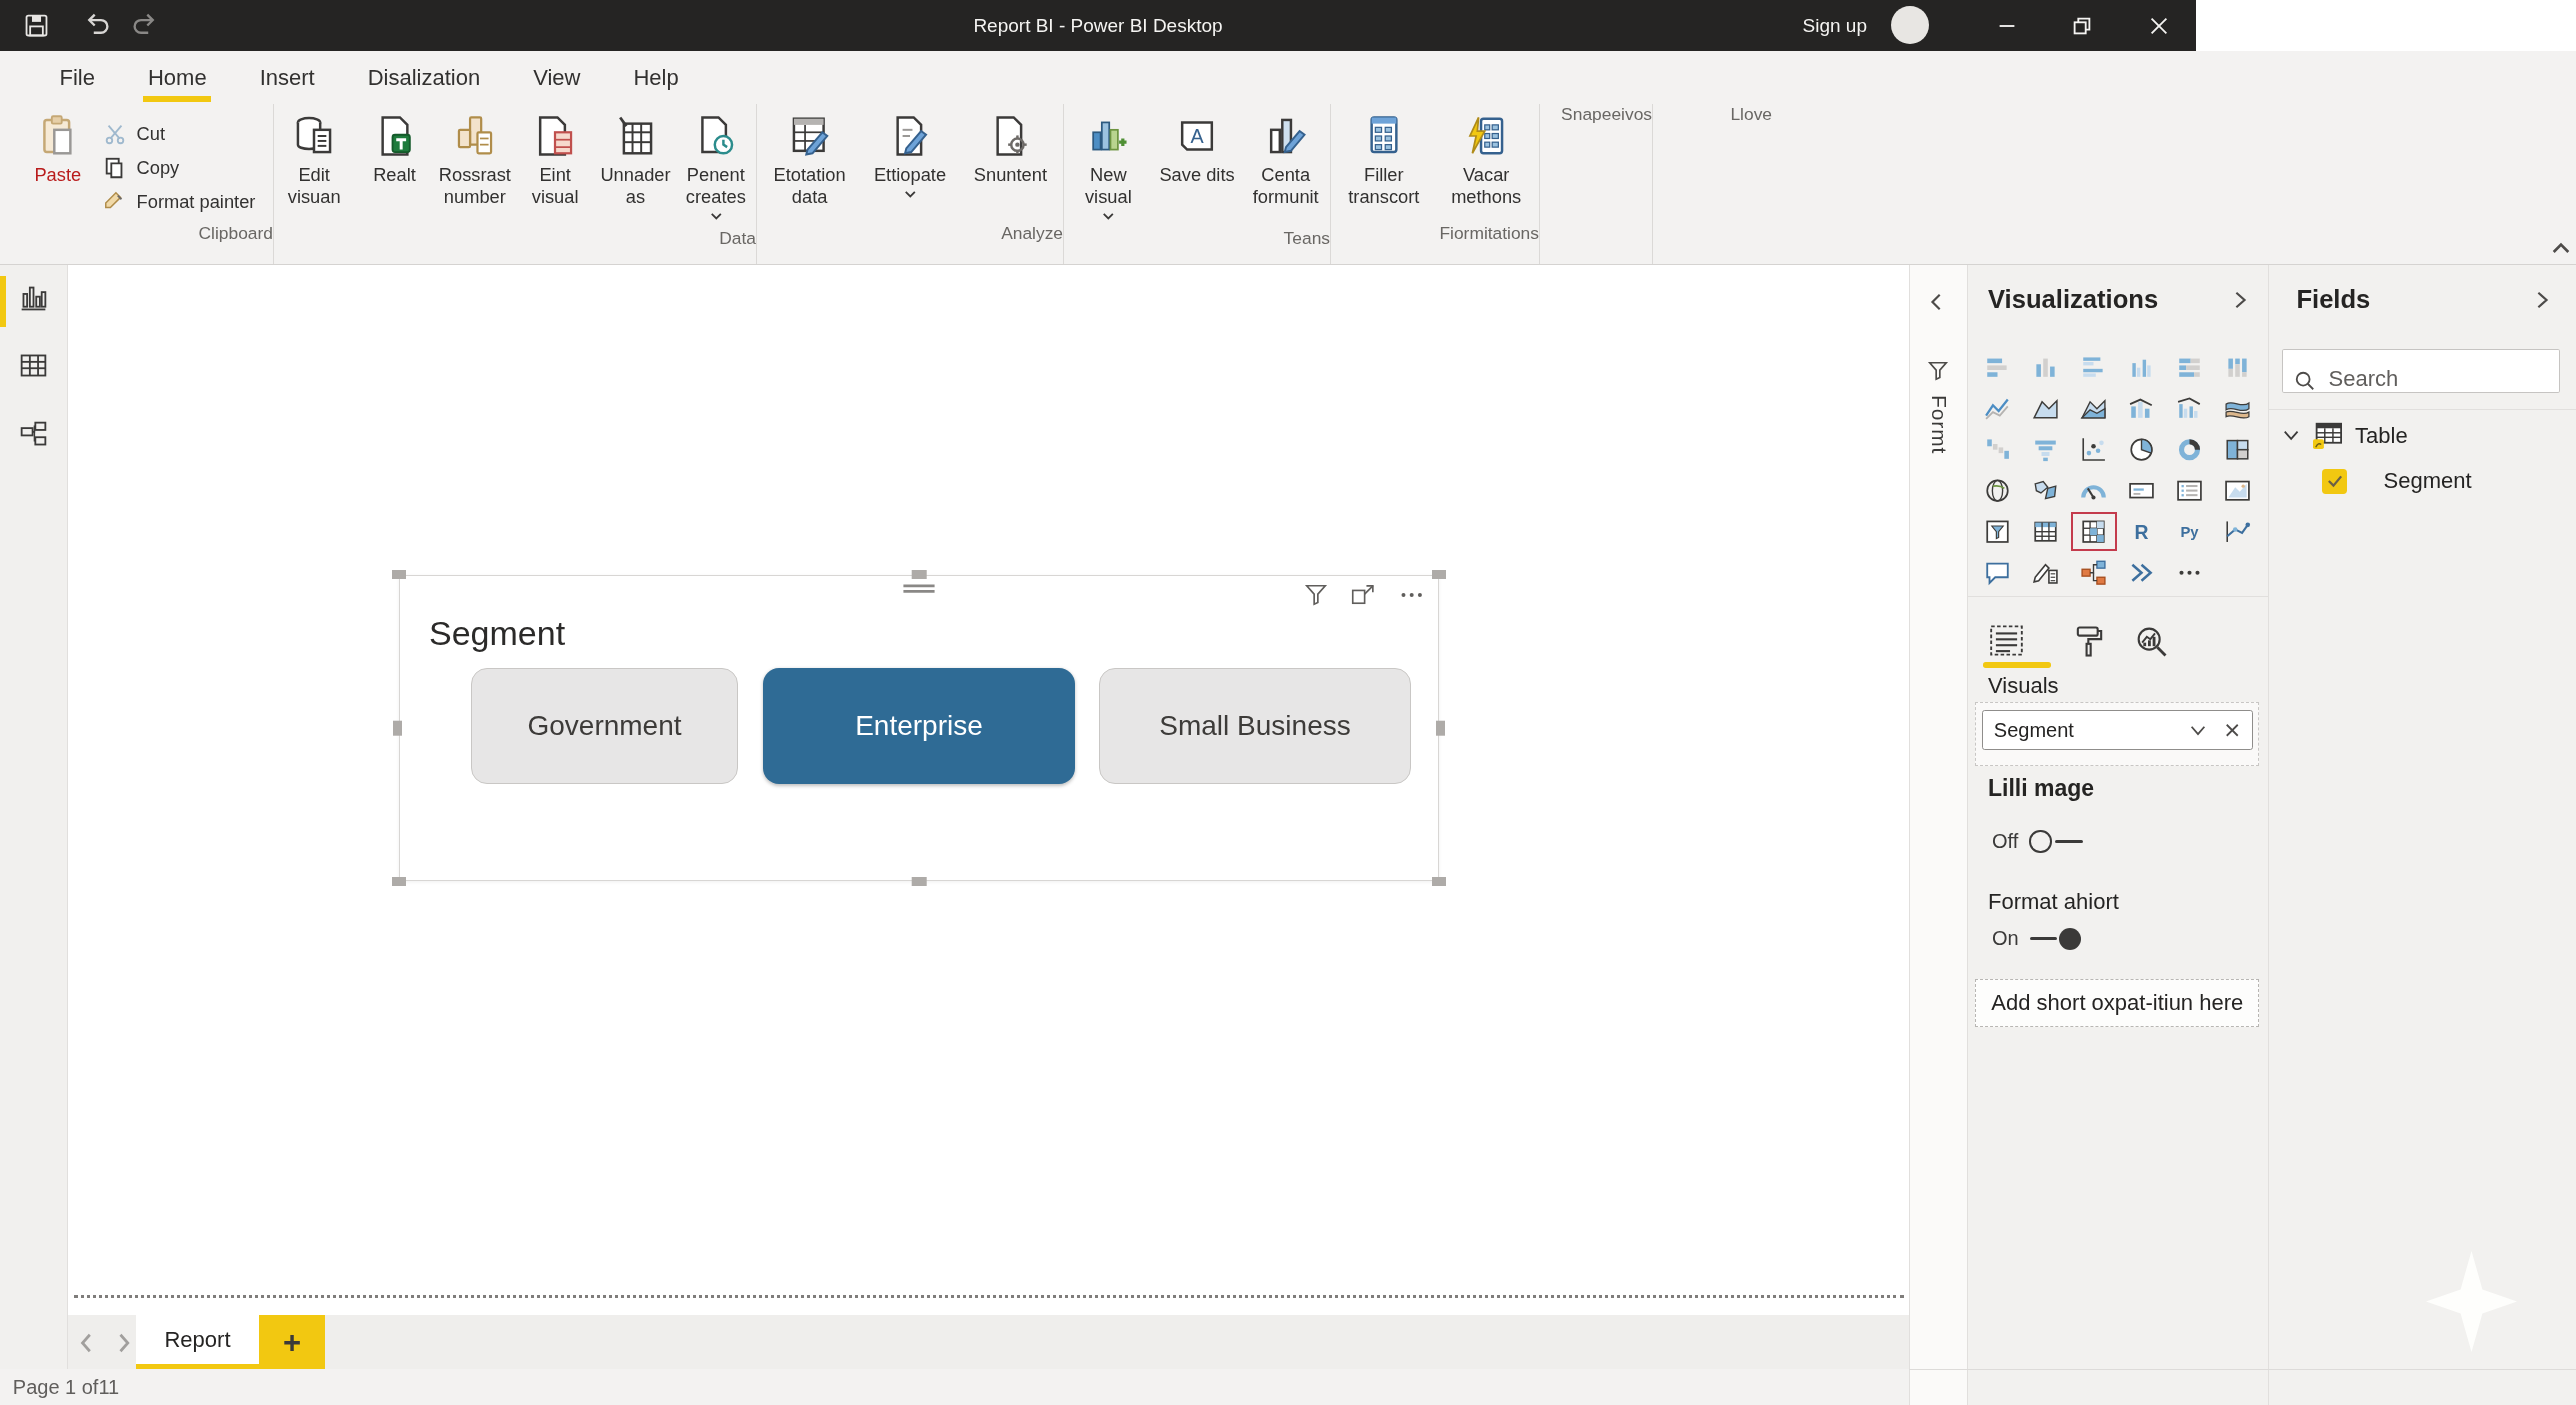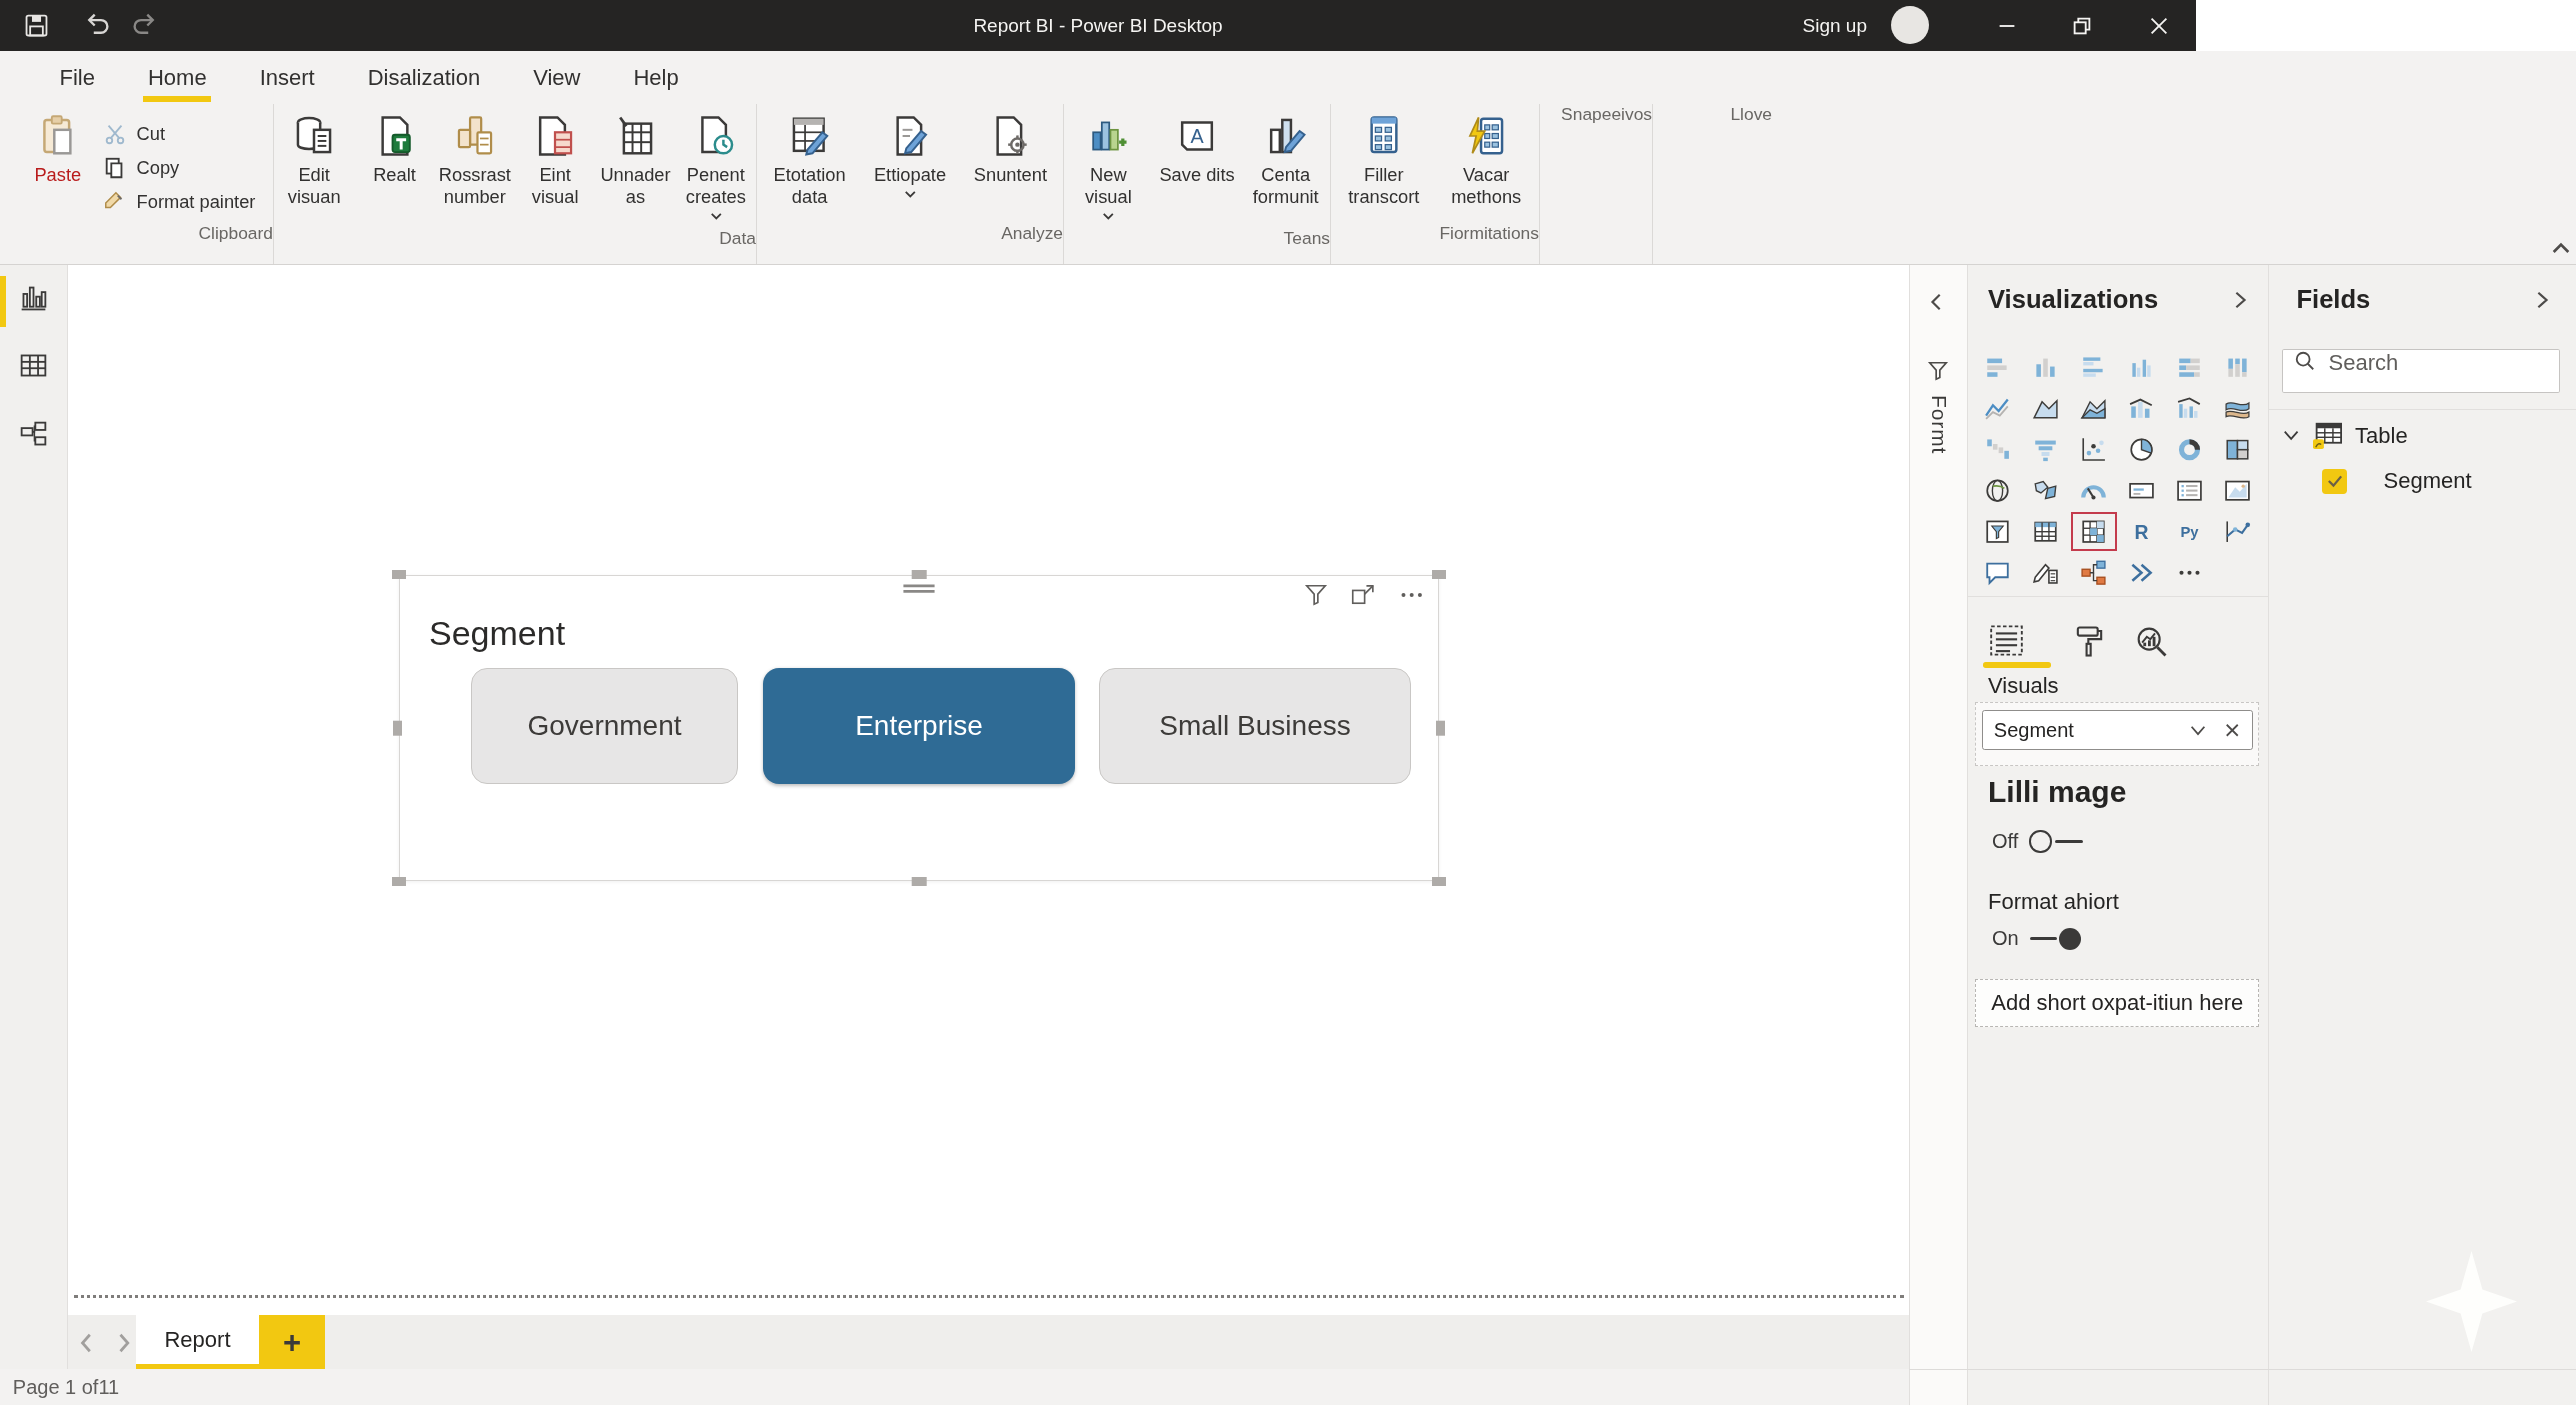--- a/index.html
+++ b/index.html
@@ -76,35 +76,35 @@
   .vdivider{position:absolute;left:0;top:331px;width:301px;border-top:0.9px solid #e1dfdd}
   .vtabs{position:absolute;left:0;top:359px;width:301px;height:40px}
   .vtab{position:absolute;top:0}
   .vtab-underline{position:absolute;left:14.6px;top:38px;width:68px;height:5.5px;background:#f2c811;border-radius:2.7px}
   .visuals-label{position:absolute;left:20px;top:408px;font-size:22px;color:#252423}
   .dropzone{position:absolute;left:7.3px;top:437px;width:284px;height:64px;border:1.8px dashed #c8c6c4;
             box-sizing:border-box;background:#faf9f8}
   .fieldpill{position:absolute;left:5.5px;top:7.3px;right:5.5px;height:40px;background:#fff;border:0.9px solid #8f8d8b;
              border-radius:2.7px;display:flex;align-items:center;padding:0 11px;box-sizing:border-box}
   .fieldpill .ftext{flex:1;font-size:20px;color:#252423}
-  .sect-h{position:absolute;left:20px;font-size:30px;font-weight:bold;color:#252423}
+  .sect-h{position:absolute;left:20px;font-size:23px;font-weight:bold;color:#252423}
   .sect-s{position:absolute;left:20px;font-size:22px;color:#252423}
   .toggle{position:absolute;left:24px;display:flex;align-items:center;gap:11px;font-size:20px;color:#3b3a39}
   .knob-off{width:18.3px;height:18.3px;border:2.7px solid #3b3a39;border-radius:50%;background:#f2f1ef}
   .knob-on{width:22px;height:22px;border-radius:50%;background:#3b3a39}
   .track{width:27.4px;height:3.7px;background:#3b3a39;border-radius:1.8px}
   .track.off{margin-left:-7.3px}
   .track.on{margin-right:-9.1px}
   .addbtn{position:absolute;left:7.3px;top:714px;width:284px;height:48px;border:1.8px dashed #b8b6b3;background:#fdfdfc;
           display:flex;align-items:center;justify-content:center;font-size:22px;color:#252423;box-sizing:border-box}
 
   
   .fieldspanel{position:absolute;left:2269px;top:265px;width:307px;height:1140px;background:#f2f1ef;box-sizing:border-box}
   .searchbox{position:absolute;left:12.8px;top:84px;width:278px;height:44px;background:#fff;border:0.9px solid #c6c4c2;
-             border-radius:1.8px;display:flex;align-items:flex-start;gap:12.8px;padding:0 11px;box-sizing:border-box}
+             border-radius:1.8px;display:flex;align-items:flex-end;gap:12.8px;padding:0 11px;box-sizing:border-box}
   .searchbox .ph{font-size:22px;color:#605e5c}
   .fdivider{position:absolute;left:0;top:144px;width:307px;border-top:0.9px solid #e1dfdd}
   .tree-row{position:absolute;display:flex;align-items:center;gap:11px;font-size:22px;color:#252423}
   .chk{width:25px;height:25px;background:#f2c811;border-radius:3.7px;display:flex;align-items:center;justify-content:center}
   .sparkle{position:absolute;left:157px;top:986px;width:91px;height:101px;background:#fefefc;
            clip-path:polygon(50% 0,62% 38%,100% 50%,62% 62%,50% 100%,38% 62%,0 50%,38% 38%)}
 
   
   .tabbar{position:absolute;left:68px;top:1315px;width:1841px;height:55px;background:#efeeec}
   .tab-arrows{position:absolute;left:9.1px;top:0;height:55px;display:flex;align-items:center;gap:20px}

